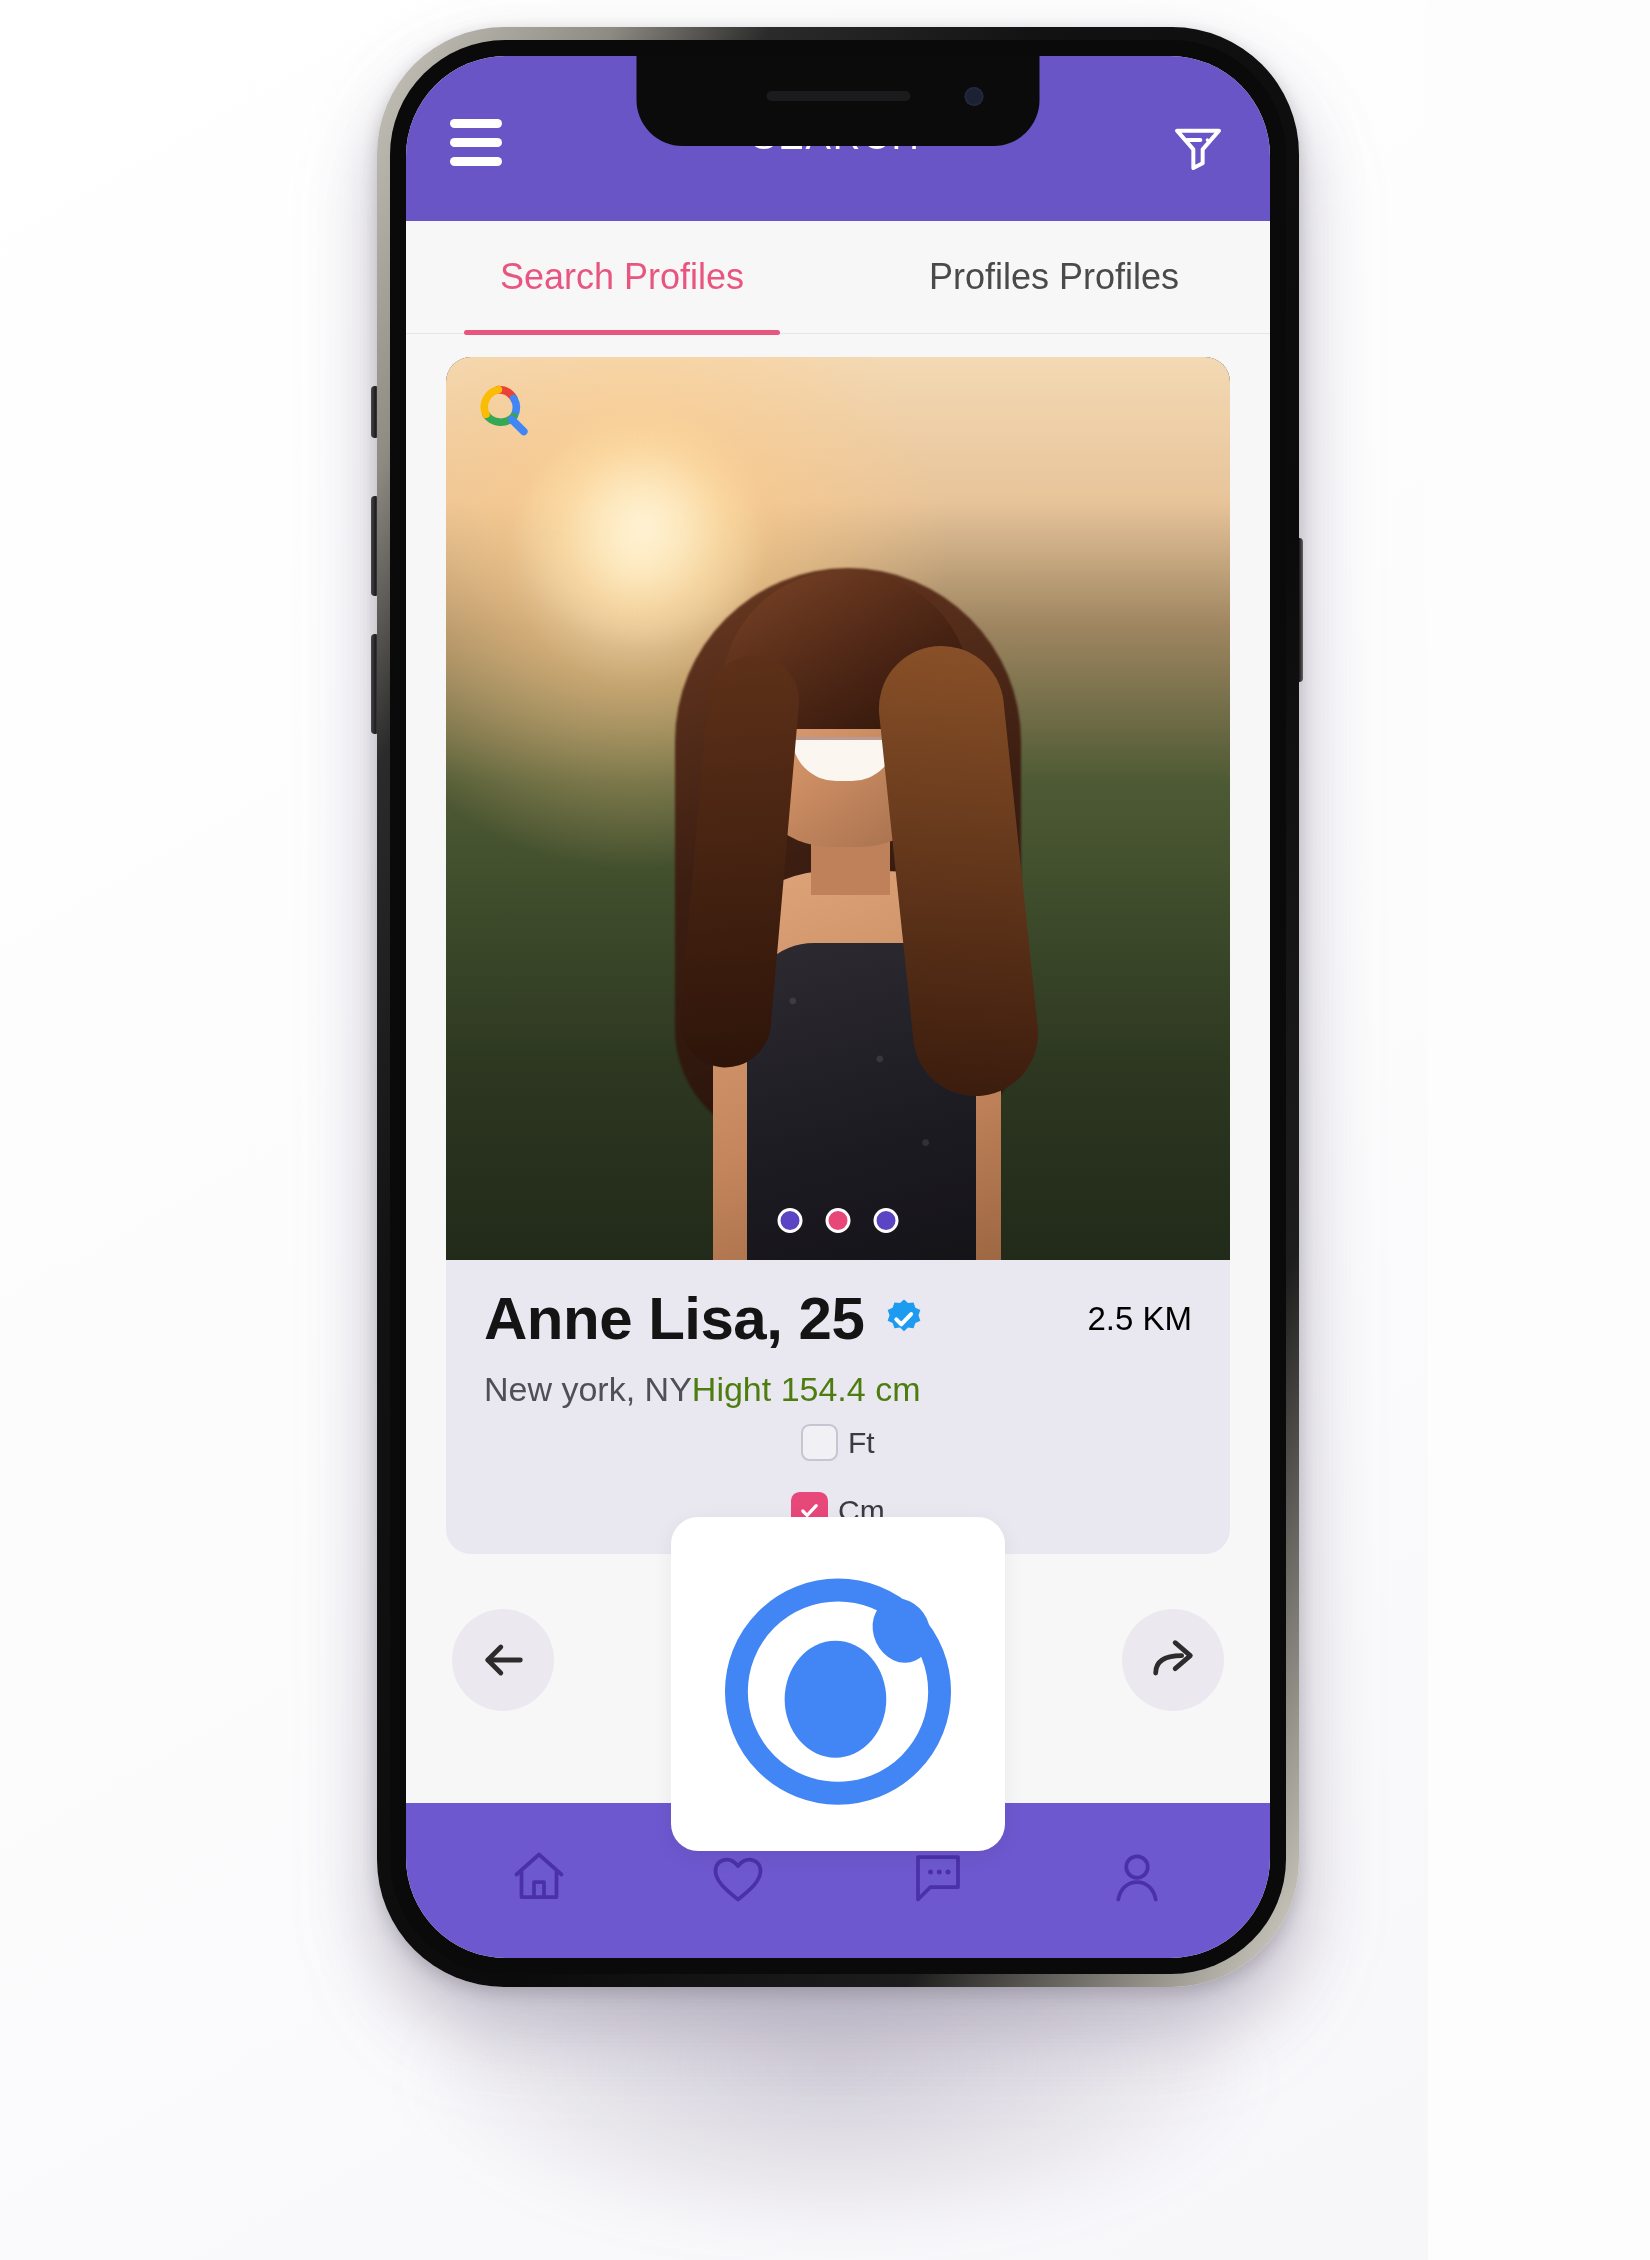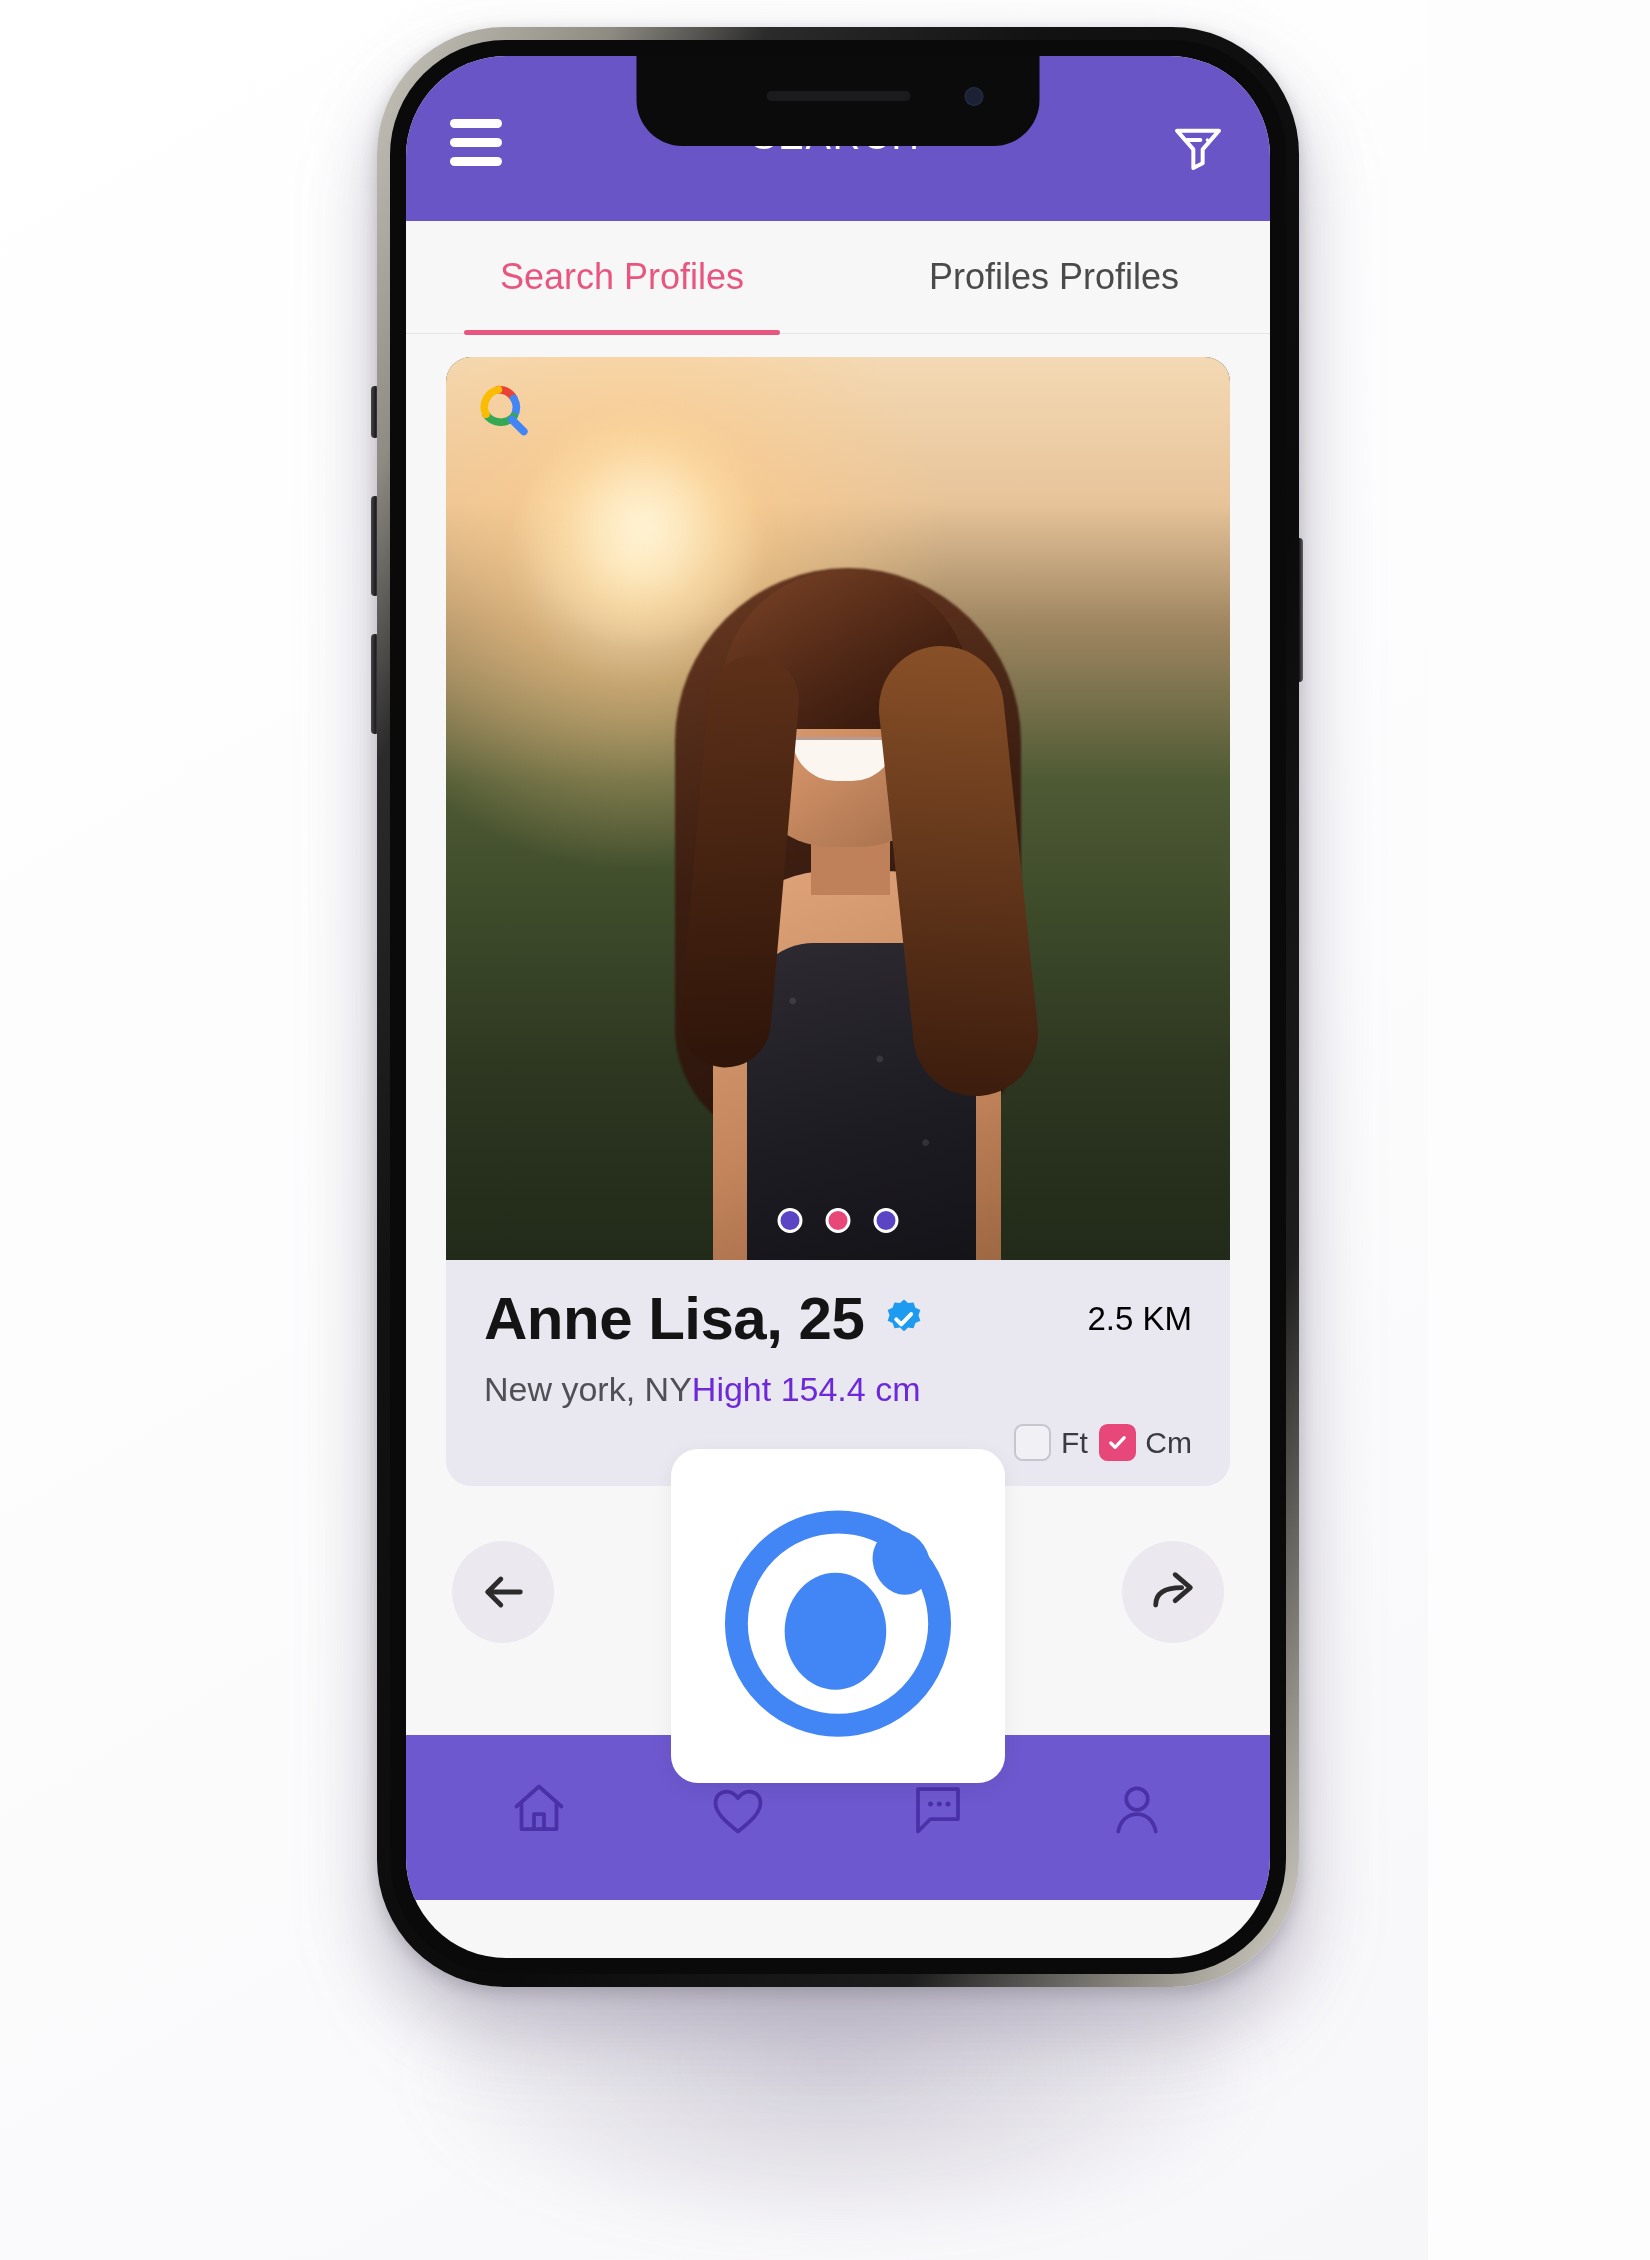--- a/index.html
+++ b/index.html
@@ -342,28 +342,28 @@
     font-size: 33px;
     color: #000000;
     white-space: nowrap;
   }
   .info-row2 {
     display: flex;
     align-items: center;
     margin-top: 21px;
   }
   .location { font-size: 34px; color: #4f4f55; }
-  .height { font-size: 34px; color: #6d28d9; white-space: nowrap; }
+  .height { font-size: 34px; color: #4d7c0f; white-space: nowrap; }
 
   .unit-row {
     display: flex;
     align-items: center;
-    justify-content: flex-end;
-    gap: 11px;
+    gap: 31px;
     margin-top: 15.4px;
+    flex-direction: column;
   }
   .unit-opt { display: flex; align-items: center; gap: 9.6px; cursor: pointer; }
   .cbox {
     width: 37px; height: 37px;
     border-radius: 8.6px;
     border: 2.9px solid #c7c5d0;
     background: #f1f0f5;
     display: flex; align-items: center; justify-content: center;
   }
   .cbox.checked {

